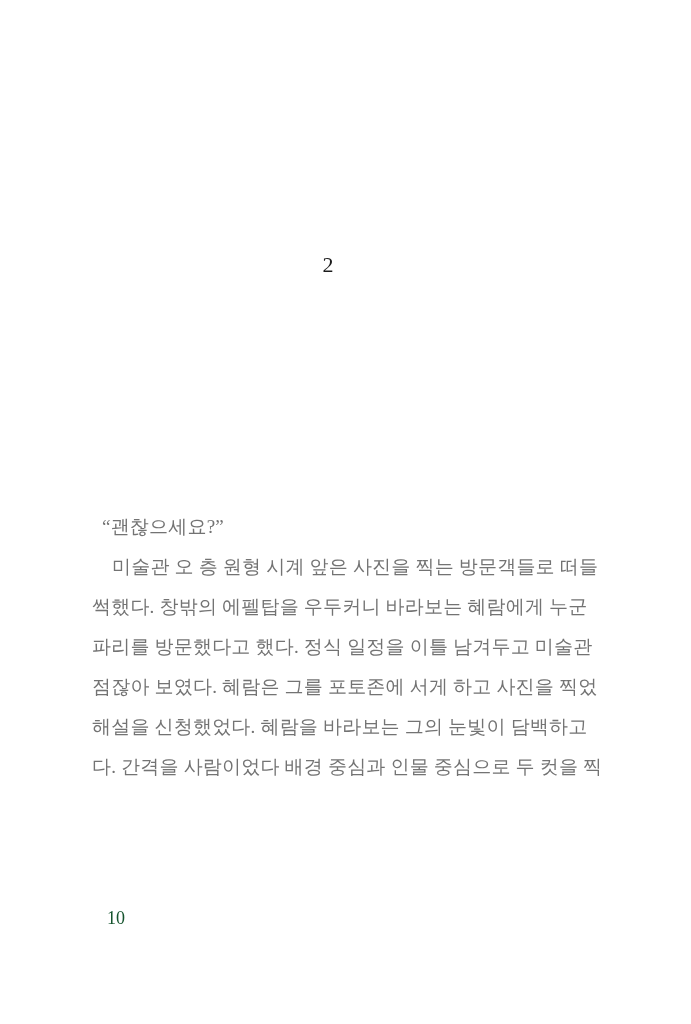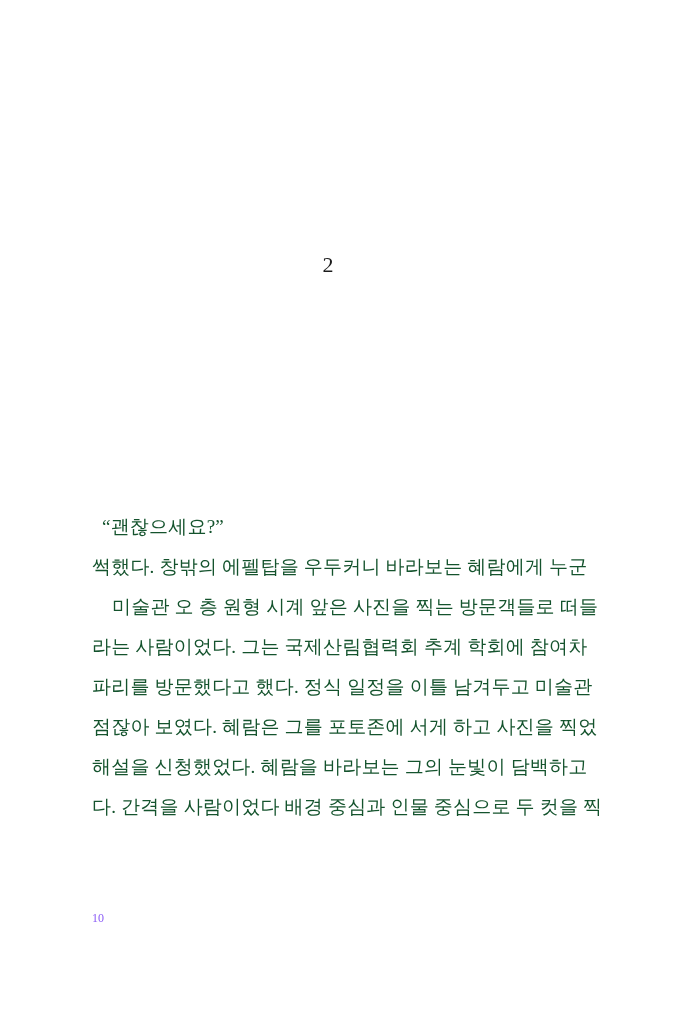--- a/index.html
+++ b/index.html
@@ -24,59 +24,58 @@
     font-size: 22px;
     line-height: 30px;
     color: #1c1c1c;
   }
   .body-text {
     position: absolute;
     left: 92px;
     top: 507px;
     width: 472px;
     font-size: 19px;
-    color: #14532d;
+    color: #737373;
   }
   .text-line {
     height: 40px;
     line-height: 40px;
     text-align: justify;
     text-align-last: justify;
     white-space: nowrap;
     letter-spacing: 0.2px;
   }
   .text-line.dialogue-line {
     text-align: left;
     text-align-last: left;
     padding-left: 10px;
   }
   .text-line.paragraph-first-line {
     padding-left: 20px;
   }
   .page-number {
     position: absolute;
-    left: 92px;
+    left: 107px;
     top: 903px;
-    font-size: 12px;
+    font-size: 18px;
     line-height: 30px;
-    color: #8b5cf6;
+    color: #14532d;
   }
 </style>
 </head>
 <body>
 
 <div class="book-page">
 
   <div class="chapter-number">2</div>
 
   <div class="body-text">
     <div class="text-line dialogue-line">“괜찮으세요?”</div>
+    <div class="text-line paragraph-first-line">미술관 오 층 원형 시계 앞은 사진을 찍는 방문객들로 떠들</div>
     <div class="text-line">썩했다. 창밖의 에펠탑을 우두커니 바라보는 혜람에게 누군</div>
-    <div class="text-line paragraph-first-line">미술관 오 층 원형 시계 앞은 사진을 찍는 방문객들로 떠들</div>
-    <div class="text-line">라는 사람이었다. 그는 국제산림협력회 추계 학회에 참여차</div>
     <div class="text-line">파리를 방문했다고 했다. 정식 일정을 이틀 남겨두고 미술관</div>
     <div class="text-line">점잖아 보였다. 혜람은 그를 포토존에 서게 하고 사진을 찍었</div>
     <div class="text-line">해설을 신청했었다. 혜람을 바라보는 그의 눈빛이 담백하고</div>
     <div class="text-line">다. 간격을 사람이었다 배경 중심과 인물 중심으로 두 컷을 찍</div>
   </div>
 
   <div class="page-number">10</div>
 
 </div>
 

